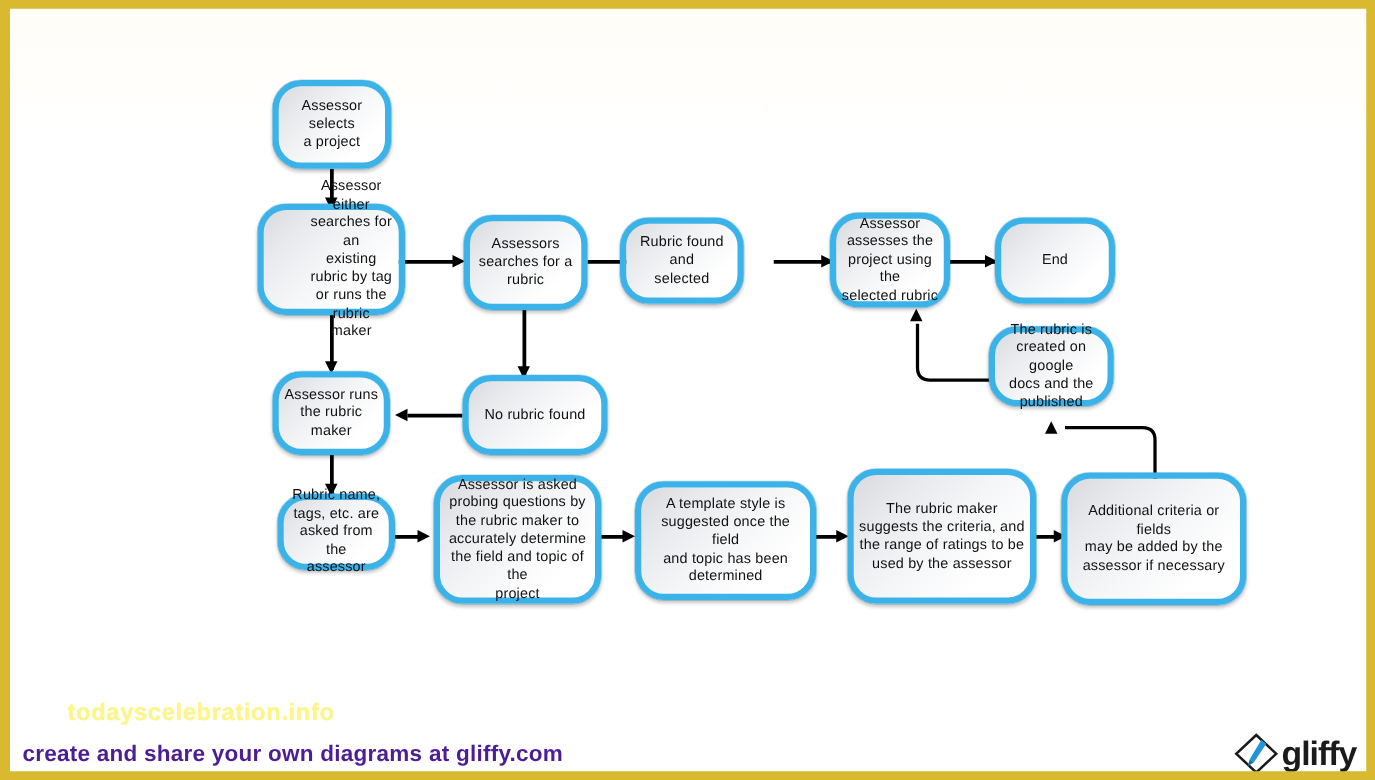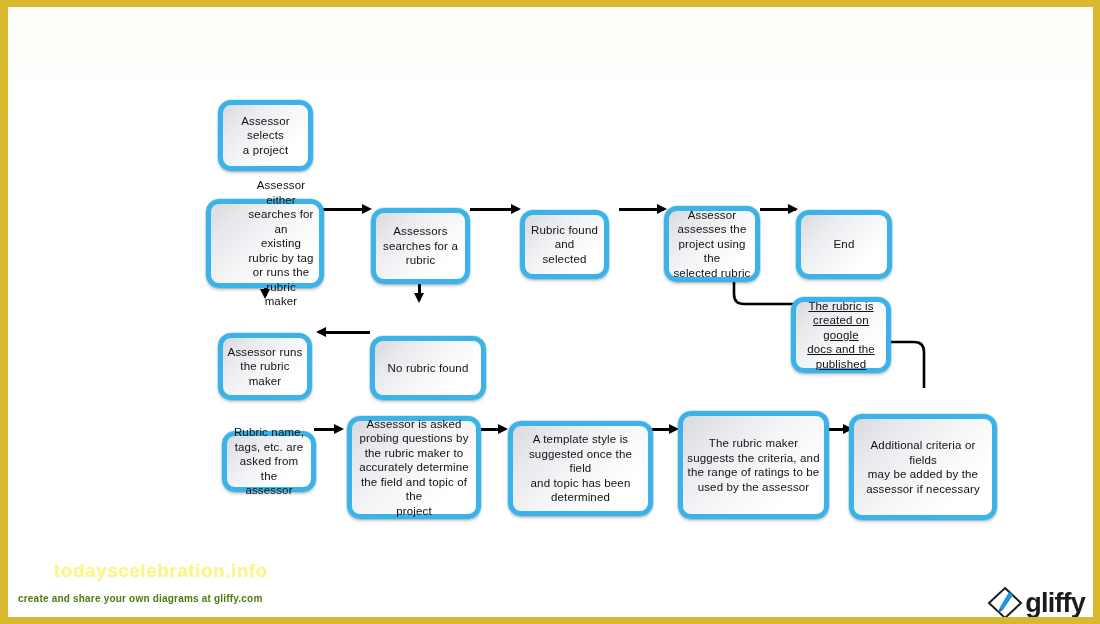--- a/index.html
+++ b/index.html
@@ -38,34 +38,33 @@
     left: 8px; top: 7px;
     width: 1085px; height: 610px;
     background: linear-gradient(180deg, #fffdf8 0%, #ffffff 18%, #ffffff 100%);
   }
 
   
   .node {
     position: absolute;
     box-sizing: border-box;
     border: 5px solid #3BB3E8;
-    border-radius: 13px;
+    border-radius: 23px;
     background: linear-gradient(135deg, #d9dade 0%, #e8e9ec 22%, #f4f5f7 48%, #ffffff 78%, #ffffff 100%);
     display: flex;
     align-items: center;
     justify-content: center;
     text-align: center;
     color: #111111;
     font-size: 11.5px;
     line-height: 14.5px;
     letter-spacing: 0.15px;
     padding: 2px 4px;
     z-index: 10;
     box-shadow: 0 2px 3px rgba(0,0,0,0.22), 0 0 0 0.5px rgba(41,150,210,0.35);
-    margin-top: 36px;
   }
   .node > span {
     display: block;
     width: 100%;
     white-space: pre-line;
   }
 
   
   .conn {
     position: absolute;
@@ -128,23 +127,23 @@
     bottom: 7px;
     width: 1085px;
     height: 29px;
     background: #ffffff;
     z-index: 25;
   }
   .footer-text {
     position: absolute;
     left: 10px;
     top: 5px;
-    font-size: 10px;
+    font-size: 18px;
     font-weight: bold;
-    color: #4d7c0f;
+    color: #4c1d95;
     letter-spacing: 0.2px;
     white-space: nowrap;
   }
   .gliffy-logo {
     position: absolute;
     right: 8px;
     top: -2px;
     display: flex;
     align-items: center;
     gap: 2px;
@@ -225,37 +224,37 @@
 or runs the rubric
 maker</span>
   </div>
 
   <div class="node" style="left:371px; top:172px; width:99px; height:76px;">
     <span>Assessors
 searches for a
 rubric</span>
   </div>
 
-  <div class="node" style="left:520px; top:174px; width:89px; height:69px;">
+  <div class="node" style="left:496px; top:174px; width:99px; height:69px;">
     <span>Rubric found and
 selected</span>
   </div>
 
   <div class="node" style="left:664px; top:170px; width:96px; height:76px;">
     <span>Assessor
 assesses the
 project using the
 selected rubric</span>
   </div>
 
   <div class="node" style="left:796px; top:174px; width:96px; height:69px;">
     <span>End</span>
   </div>
 
-  <div class="node" style="left:791px; top:261px; width:100px; height:76px;text-decoration:underline;">
+  <div class="node" style="left:791px; top:261px; width:100px; height:64px;">
     <span>The rubric is
 created on google
 docs and the
 published</span>
   </div>
 
   <div class="node" style="left:218px; top:297px; width:94px; height:67px;">
     <span>Assessor runs
 the rubric maker</span>
   </div>

